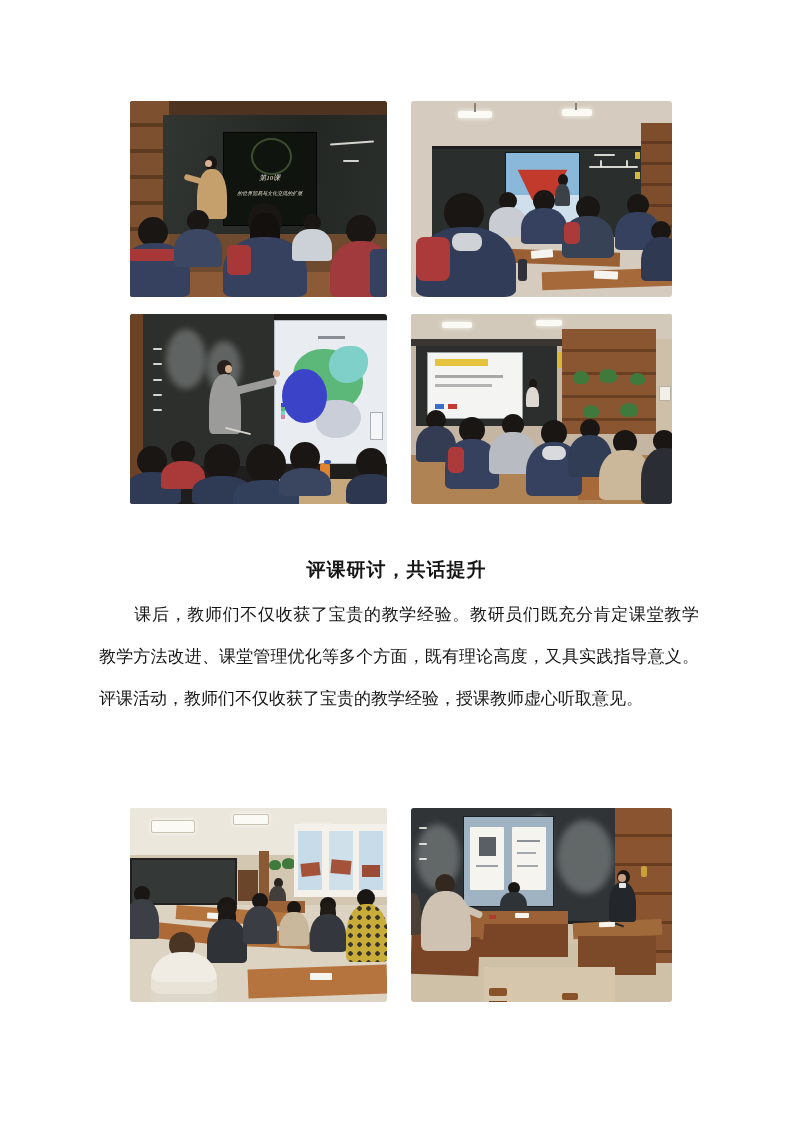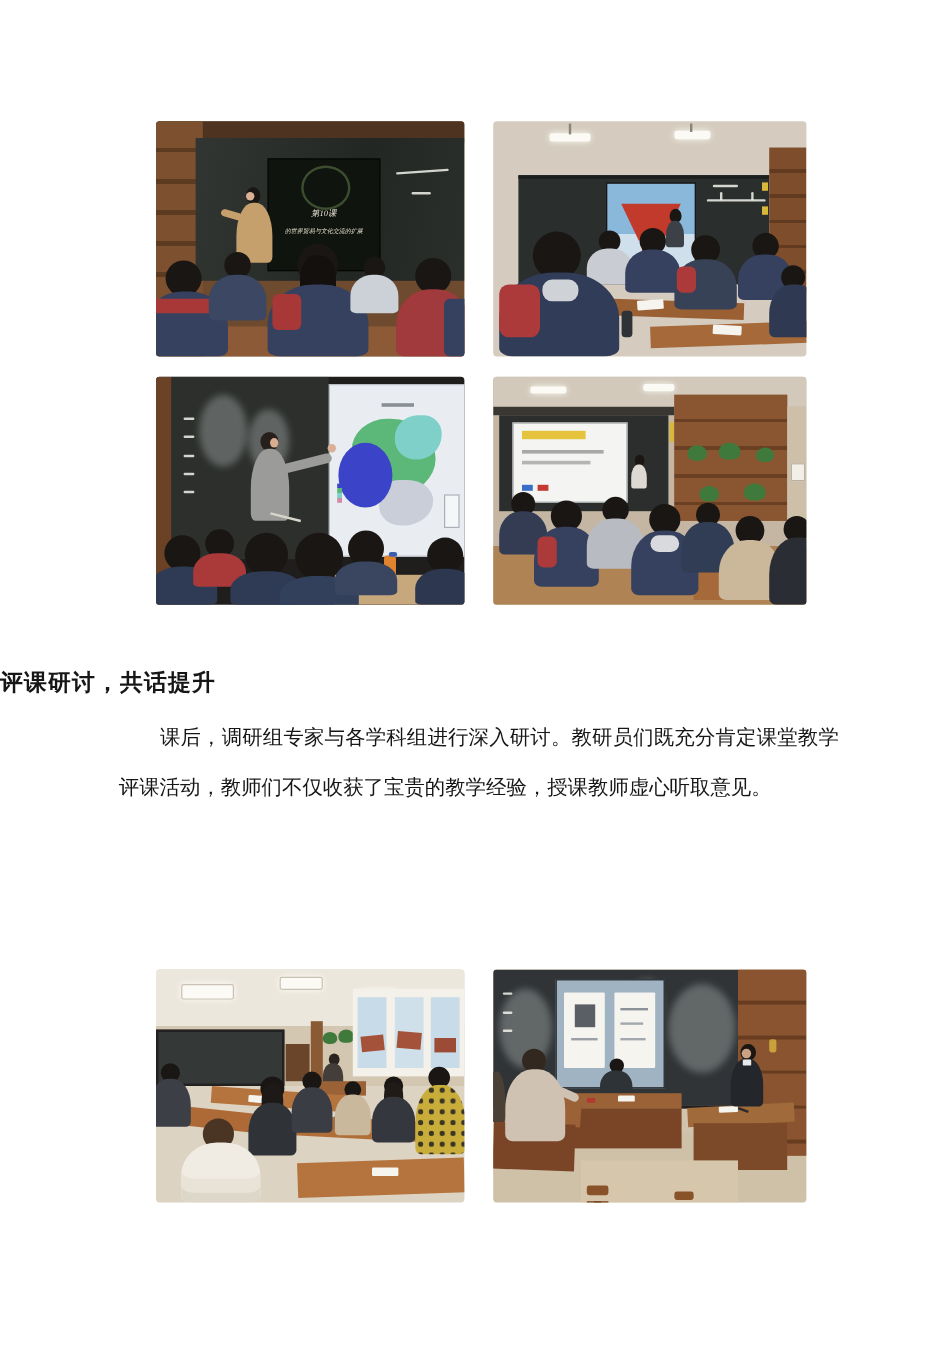--- a/index.html
+++ b/index.html
@@ -9,21 +9,21 @@
   .fig{position:absolute;}
   .fig i,.scene i{position:absolute;display:block;}
   .head{background:#191613;border-radius:50%;}
   .torso{border-radius:45% 45% 12% 12%/55% 55% 10% 10%;background:#35415f;}
   .chalk{position:absolute;background:rgba(242,242,236,.85);border-radius:1px;}
   .smear{position:absolute;background:rgba(205,210,210,.32);filter:blur(3px);border-radius:50%;}
   .light{position:absolute;background:#fbfaf4;border-radius:2px;box-shadow:0 0 5px rgba(255,255,248,.9);}
   .plant{position:absolute;background:#3f7a3c;border-radius:50% 50% 40% 40%;}
   .paper{position:absolute;background:#f5f4ef;border-radius:1px;}
   .heading{position:absolute;left:0;right:0;top:555px;height:30px;line-height:30px;
-           font-weight:bold;font-size:19px;letter-spacing:1px;}
+           text-align:center;font-weight:bold;font-size:19px;letter-spacing:1px;}
   .para{position:absolute;left:99px;top:594px;width:600px;}
   .para .line{font-size:17px;line-height:42px;height:42px;white-space:normal;
               text-align:justify;text-align-last:justify;}
   .para .line.last{text-align-last:left;}
 </style>
 </head>
 <body>
 
 <div class="page">
 
@@ -245,21 +245,22 @@
     </span>
     <span class="fig" style="left:88%;bottom:0;width:48px;height:74px;">
       <i class="head" style="left:12px;top:0;width:22px;height:22px;"></i>
       <i class="torso" style="left:0;top:18px;width:48px;height:56px;background:#2a2d33;"></i>
     </span>
   </div>
 
   <div class="heading">评课研讨，共话提升</div>
 
   <div class="para">
-    <div class="line">　　课后，调研组专家与各学科组进行深入研讨。教研员们既充分肯定课堂教学</div>
+    <div class="line">　　课后，教师们不仅收获了宝贵的教学经验。教研员们既充分肯定课堂教学</div>
+    <div class="line">教学方法改进、课堂管理优化等多个方面，既有理论高度，又具实践指导意义。</div>
     <div class="line last">评课活动，教师们不仅收获了宝贵的教学经验，授课教师虚心听取意见。</div>
   </div>
 
   <div class="photo scene" style="left:130px;top:808px;width:257px;height:194px;background:#ddd3c2;" aria-label="调研组专家与教师们在教室内进行评课研讨">
     <i style="left:0;top:0;width:100%;height:24%;background:#ece7dd;"></i>
     <i class="light" style="left:8%;top:6%;width:42px;height:11px;border:1px solid #c9c2b4;"></i>
     <i class="light" style="left:40%;top:3%;width:34px;height:9px;border:1px solid #c9c2b4;"></i>
     <i class="light" style="left:66%;top:9%;width:30px;height:8px;border:1px solid #c9c2b4;"></i>
     <i style="left:0;top:24%;width:100%;height:26%;background:#d4c7b2;"></i>
     <i style="left:0;top:26%;width:40%;height:22%;background:#343836;border:2px solid #22211f;"></i>

